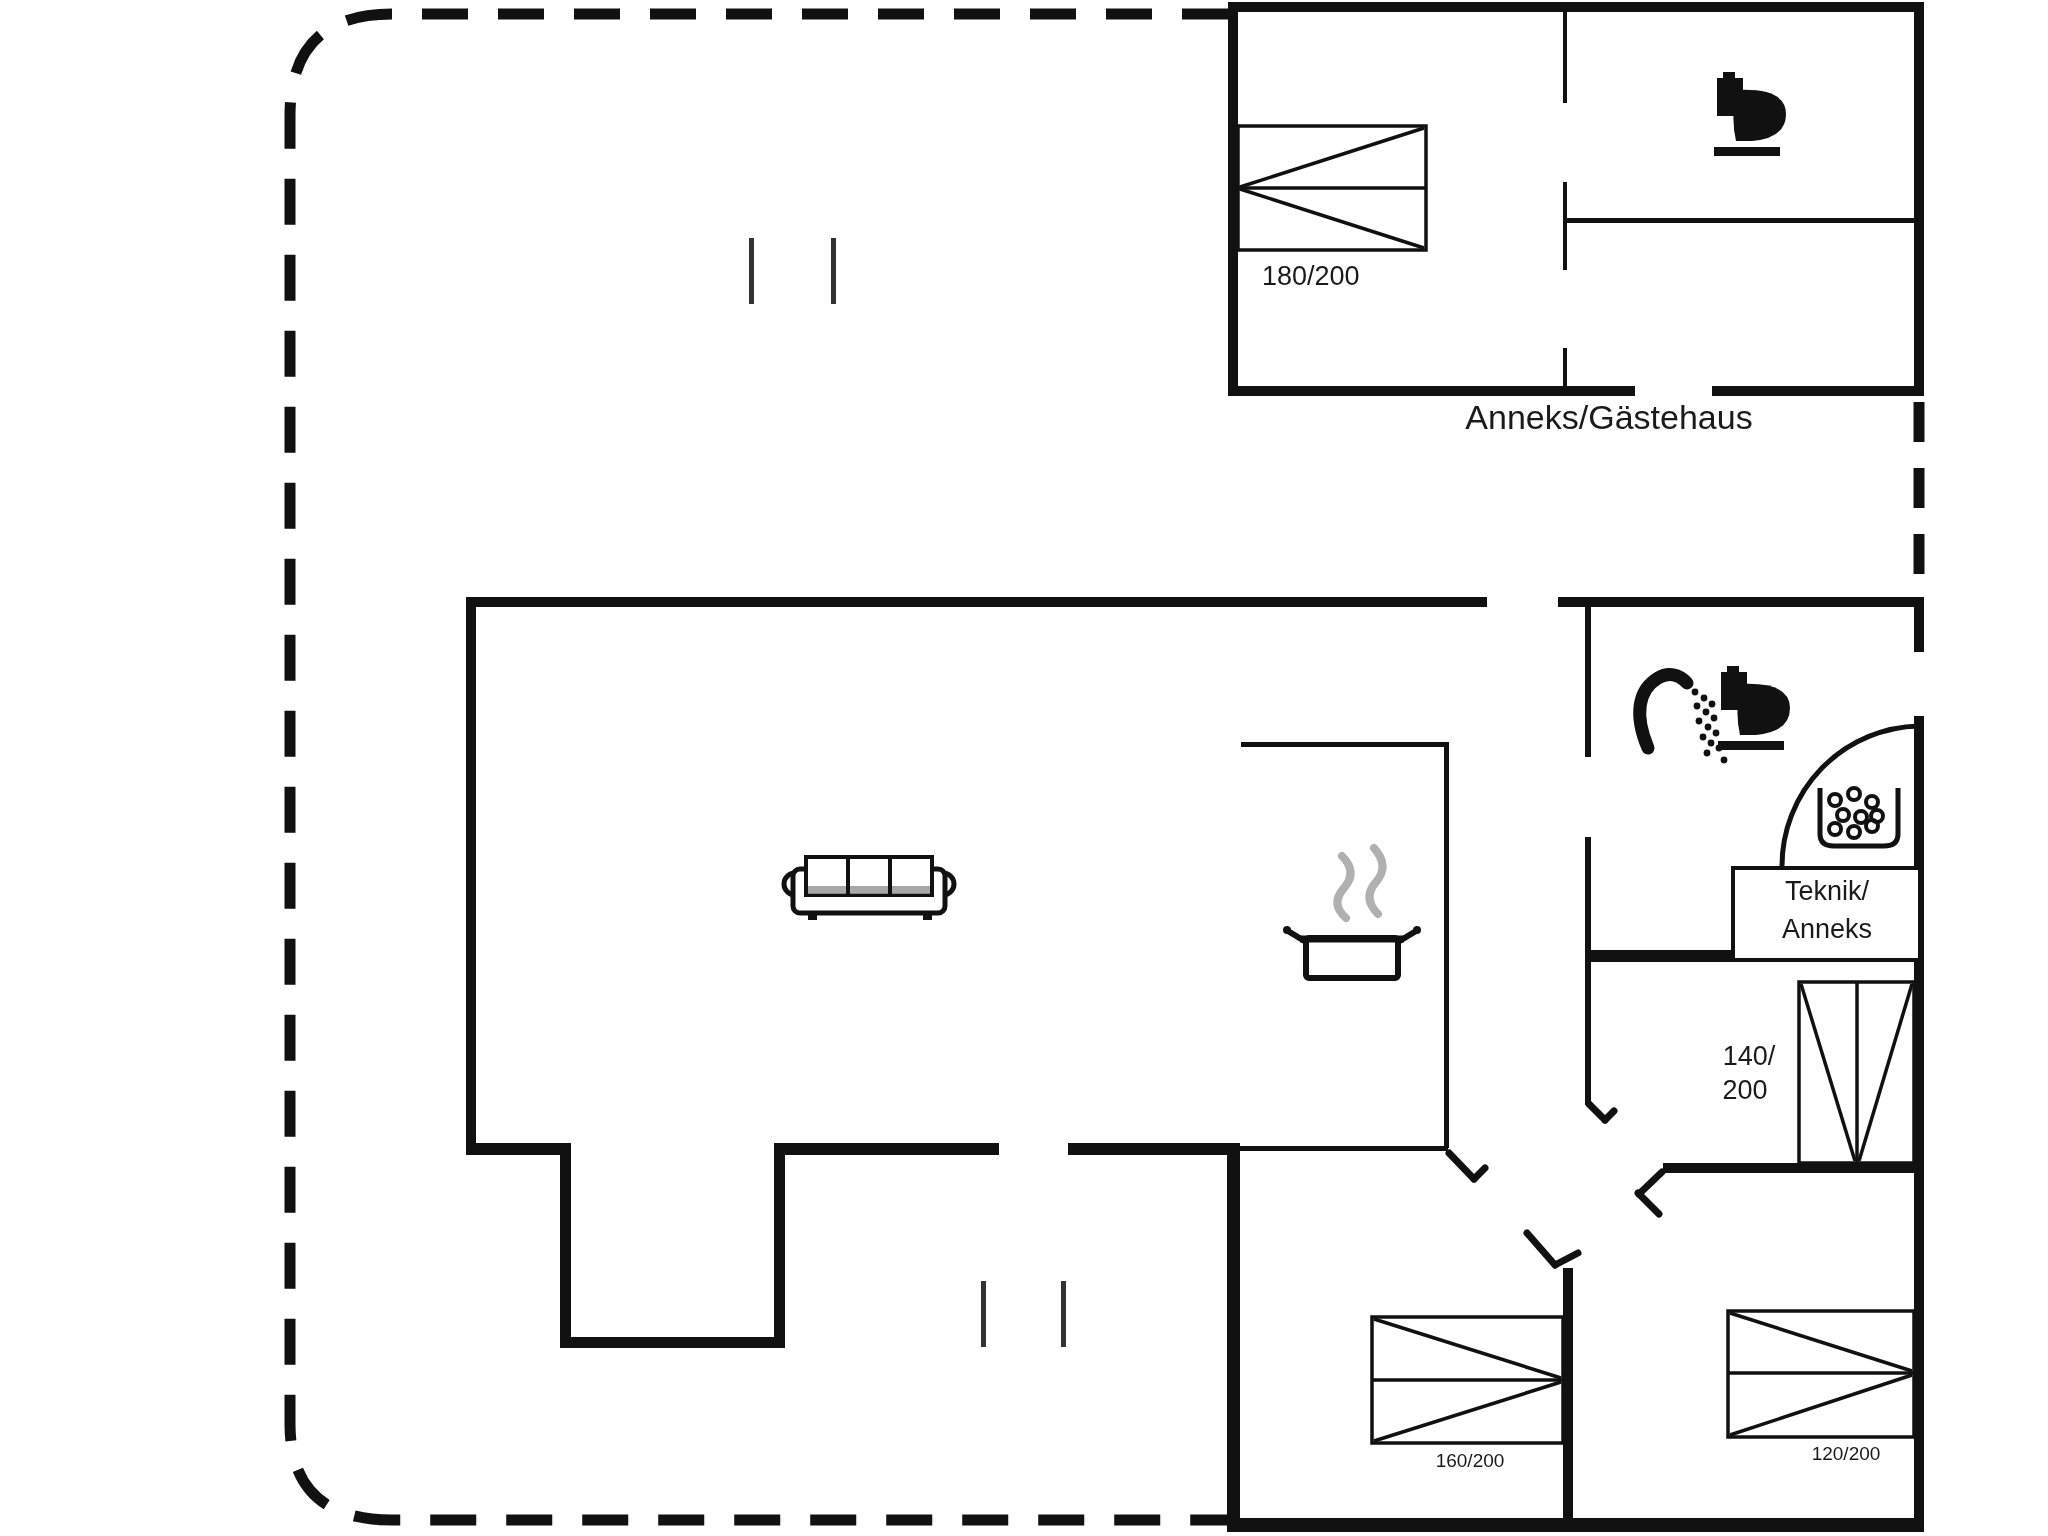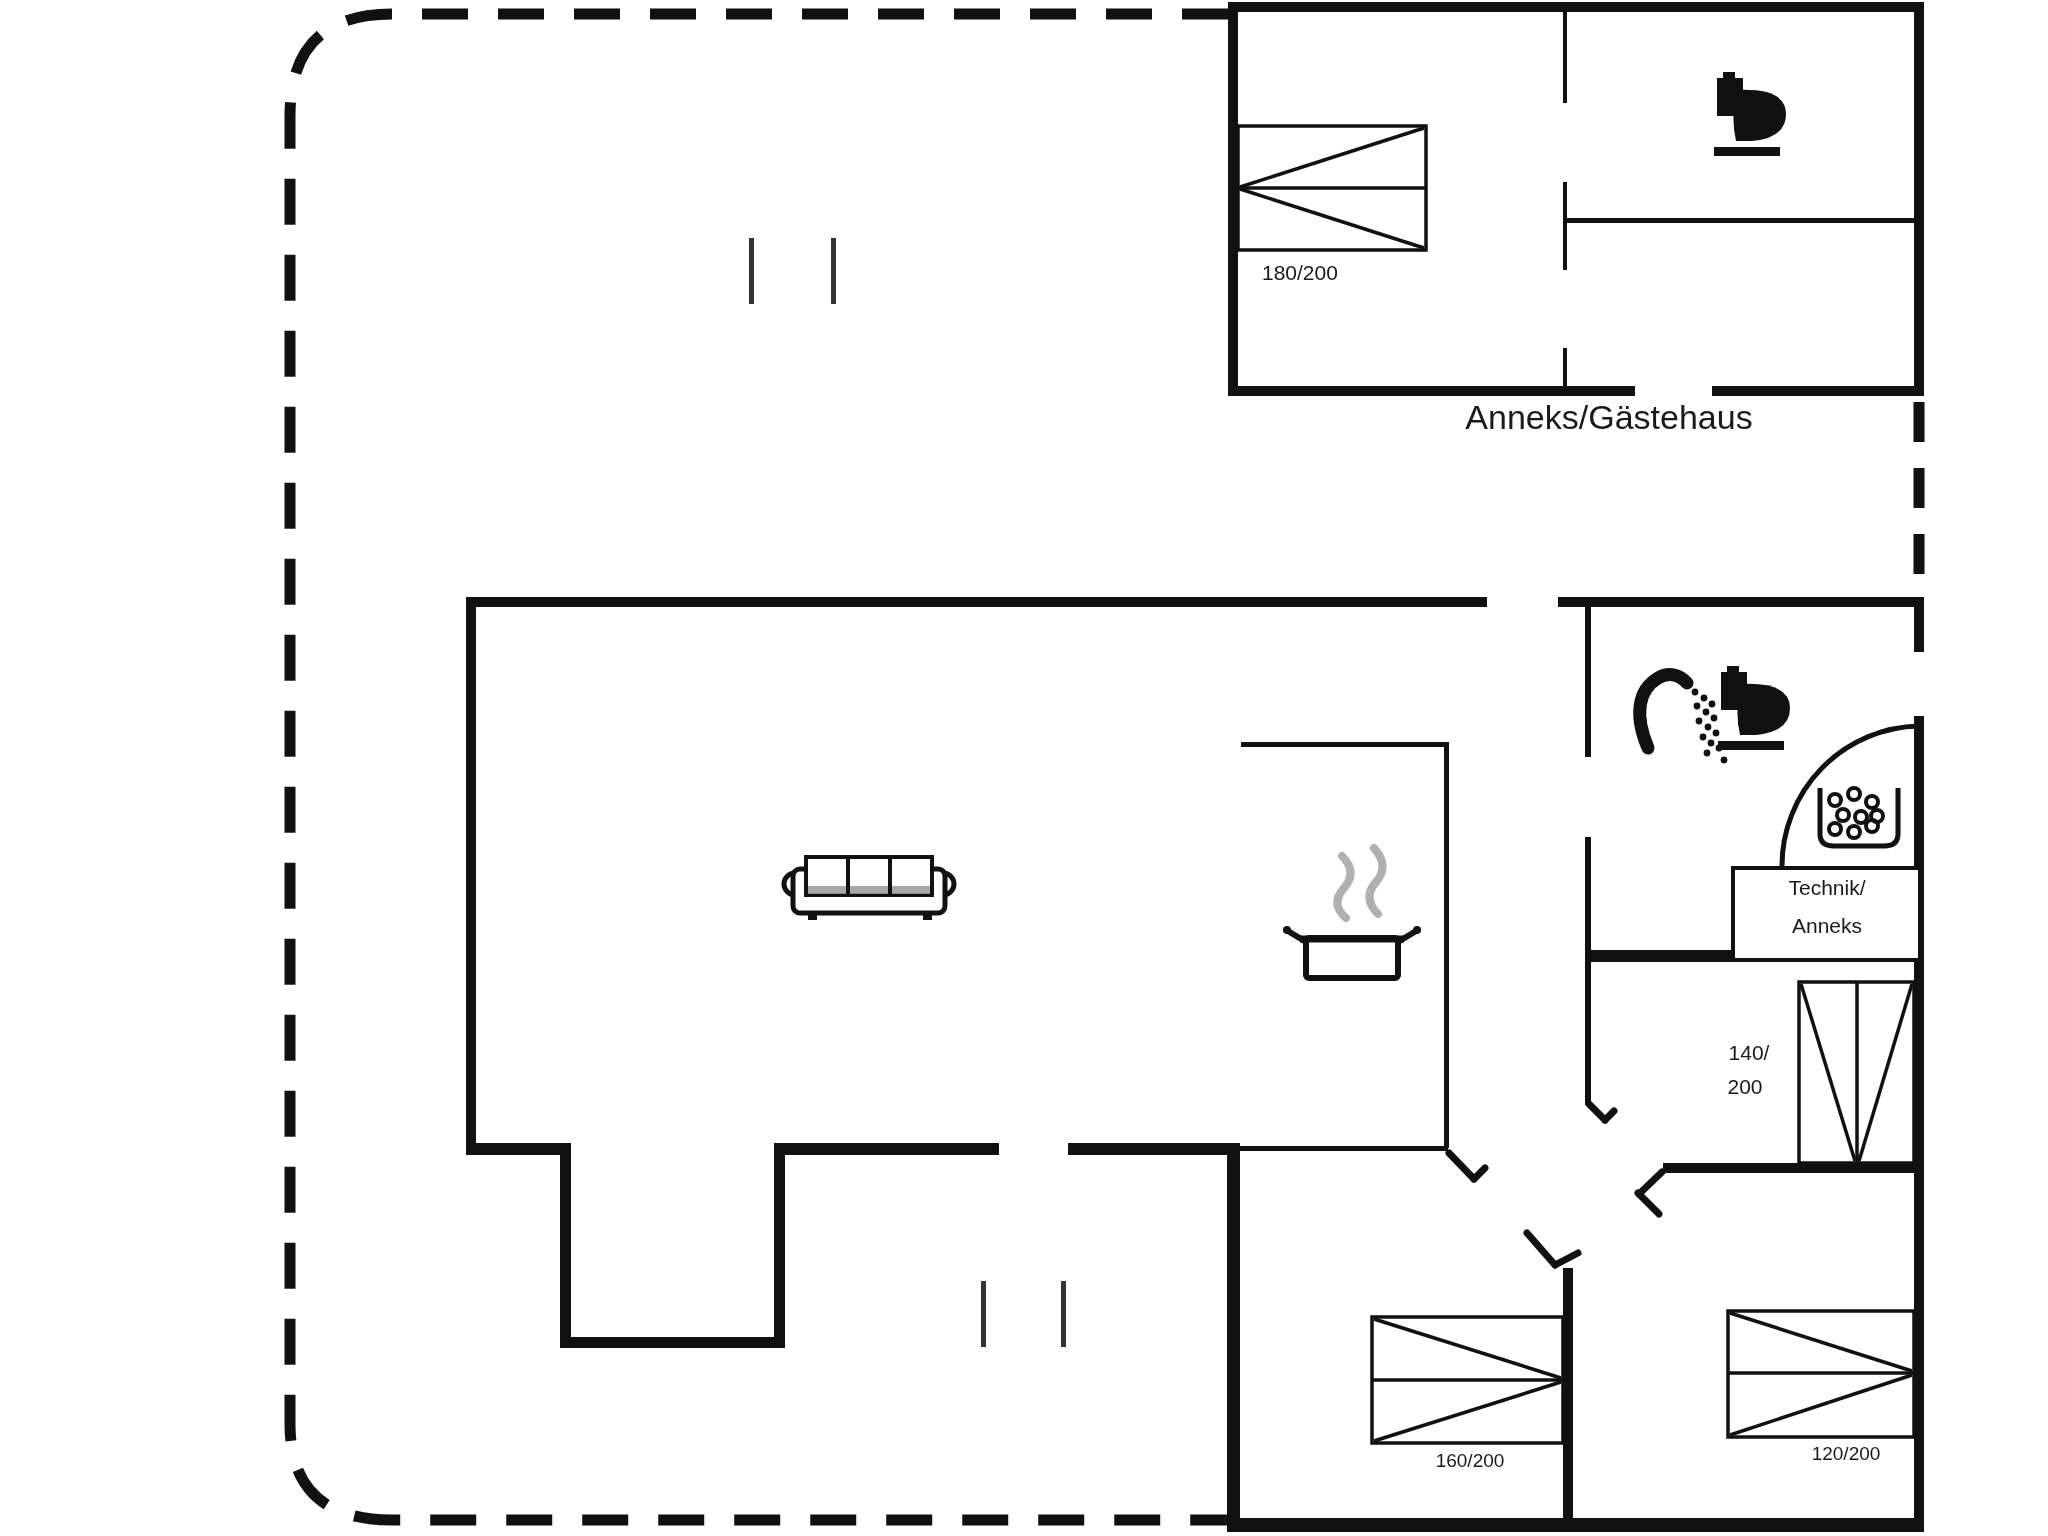--- a/index.html
+++ b/index.html
@@ -12,21 +12,21 @@
   }
   #plan svg{position:absolute;left:0;top:0;}
   .wall{fill:var(--wall,#111);}
   .thin{stroke:var(--wall,#111);fill:none;}
   .lbl{
     position:absolute;color:var(--ink,#1a1a1a);
     white-space:nowrap;line-height:1.25;
     font-family:"Liberation Sans", sans-serif;
   }
   .ctr{transform:translateX(-50%);text-align:center;}
-  .f34{font-size:34px;} .f28{font-size:19px;} .f27{font-size:21px;}
+  .f34{font-size:34px;} .f28{font-size:19px;} .f27{font-size:27px;}
 </style>
 </head>
 <body>
 
 <div id="plan" style="--wall: #111111; --bg: #ffffff; --ink: #1a1a1a;">
   <svg width="2048" height="1536" viewBox="0 0 2048 1536">
 
     <g>
       <path d="M 1228 14 H 392 Q 290 14 290 116 V 1424 Q 290 1520 392 1520 H 1227" fill="none" stroke="#111" stroke-width="11" stroke-dasharray="46 30"></path>
       <path d="M 1919 402 V 596" fill="none" stroke="#111" stroke-width="11" stroke-dasharray="40 26"></path>
@@ -191,21 +191,21 @@
       <line x1="1857" y1="982" x2="1857" y2="1163" class="thin" stroke-width="3.5"></line>
       <line x1="1855" y1="1161" x2="1801" y2="984" class="thin" stroke-width="3.5"></line>
       <line x1="1859" y1="1161" x2="1912" y2="984" class="thin" stroke-width="3.5"></line>
     </g>
   </svg>
 
   <div class="lbl ctr f34" style="left:1609px;top:396px;text-align:right;">Anneks/Gästehaus</div>
 
   <div class="lbl f27" style="left:1262px;top:260px;">180/200</div>
 
-  <div class="lbl ctr f27" style="left:1827px;top:875px;">Technik/</div>
+  <div class="lbl ctr f27" style="left:1827px;top:875px;">Teknik/</div>
   <div class="lbl ctr f27" style="left:1827px;top:913px;">Anneks</div>
 
   <div class="lbl ctr f27" style="left:1749px;top:1040px;">140/</div>
   <div class="lbl ctr f27" style="left:1745px;top:1074px;">200</div>
 
   <div class="lbl ctr f28" style="left:1470px;top:1449px;">160/200</div>
 
   <div class="lbl ctr f28" style="left:1846px;top:1442px;">120/200</div>
 </div>
 

